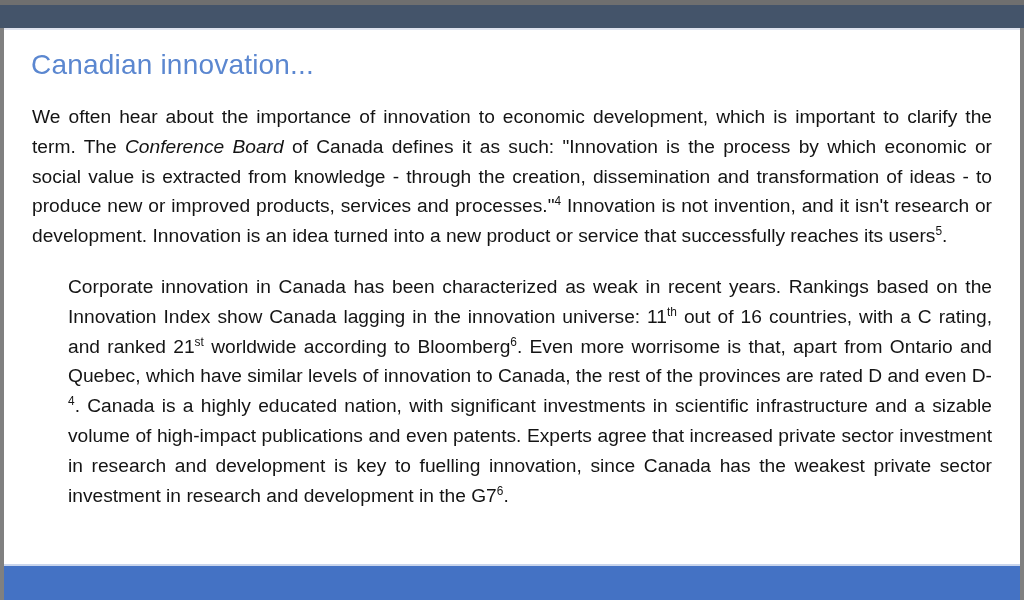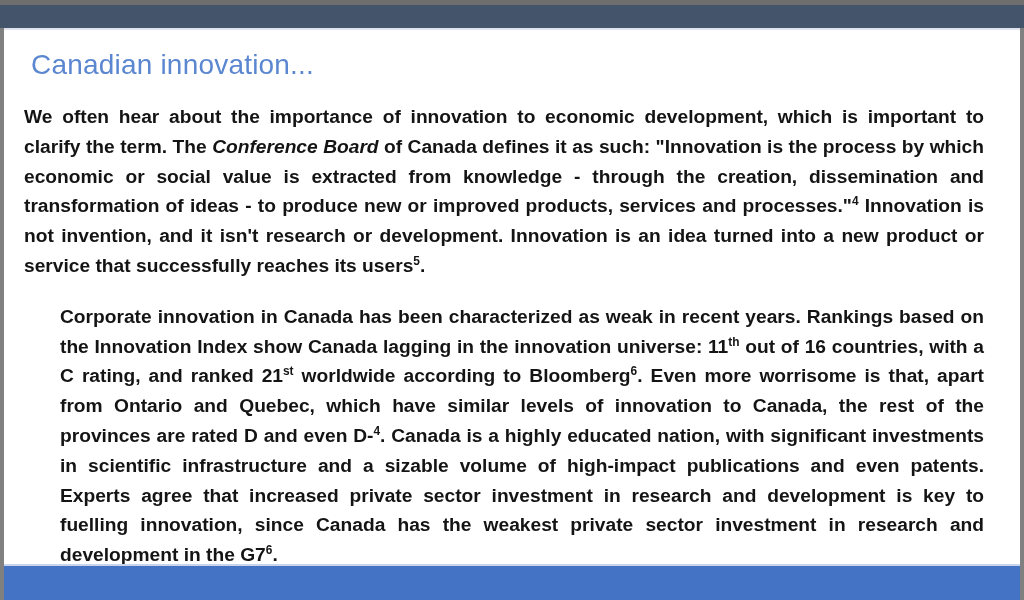--- a/index.html
+++ b/index.html
@@ -88,24 +88,23 @@
     font-size: 28px;
     line-height: 34px;
     color: #5b87d0;
     font-weight: 400;
     letter-spacing: 0.2px;
     white-space: nowrap;
   }
 
   .body-text {
     position: absolute;
-    left: 20px;
+    left: 28px;
     top: 72px;
     width: 960px;
-    font-weight: bold;
   }
 
   .para {
     margin: 0 0 21px 0;
     font-size: 19.2px;
     line-height: 29.8px;
     color: #141414;
     text-align: justify;
     text-justify: inter-word;
     hyphens: none;

